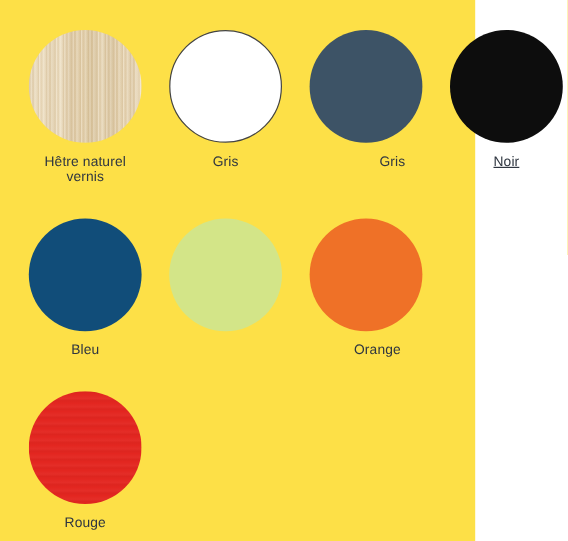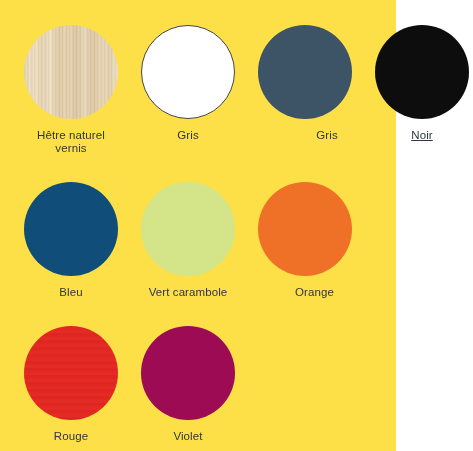--- a/index.html
+++ b/index.html
@@ -25,21 +25,21 @@
 
   .swatch-row {
     display: flex;
     flex-direction: row;
     align-items: flex-start;
     padding-left: 24px;
     box-sizing: border-box;
   }
   .row-1 { padding-top: 25px; }
   .row-2 { padding-top: 28px; }
-  .row-3 { padding-top: 27px; }
+  .row-3 { padding-top: 27px; gap: 44px; }
 
   .swatch-cell {
     width: 94px;
     margin-right: 23px;
     display: flex;
     flex-direction: column;
     align-items: center;
   }
 
   .swatch-disc {
@@ -131,32 +131,27 @@
     </div>
   </div>
 
   <div class="swatch-row row-2">
     <div class="swatch-cell">
       <div class="swatch-disc" style="background-color: rgb(17, 77, 121);"></div>
       <div class="swatch-label" style="color: rgb(47, 54, 64);">Bleu</div>
     </div>
     <div class="swatch-cell">
       <div class="swatch-disc" style="background-color: rgb(211, 229, 136);"></div>
-      <div class="swatch-label" style="color: rgb(47, 54, 64);">Vert carambole</div>
     </div>
     <div class="swatch-cell">
       <div class="swatch-disc" style="background-color: rgb(239, 113, 39);"></div>
       <div class="swatch-label" style="color: rgb(47, 54, 64); margin-left: 19px;">Orange</div>
     </div>
   </div>
 
   <div class="swatch-row row-3">
     <div class="swatch-cell">
       <div class="swatch-disc grain-faint" style="background-color: rgb(227, 38, 32);"></div>
       <div class="swatch-label" style="color: rgb(47, 54, 64);">Rouge</div>
     </div>
-    <div class="swatch-cell">
-      <div class="swatch-disc" style="background-color: rgb(156, 11, 84);"></div>
-      <div class="swatch-label" style="color: rgb(47, 54, 64);">Violet</div>
-    </div>
   </div>
 
 </div>
 
 </body></html>

